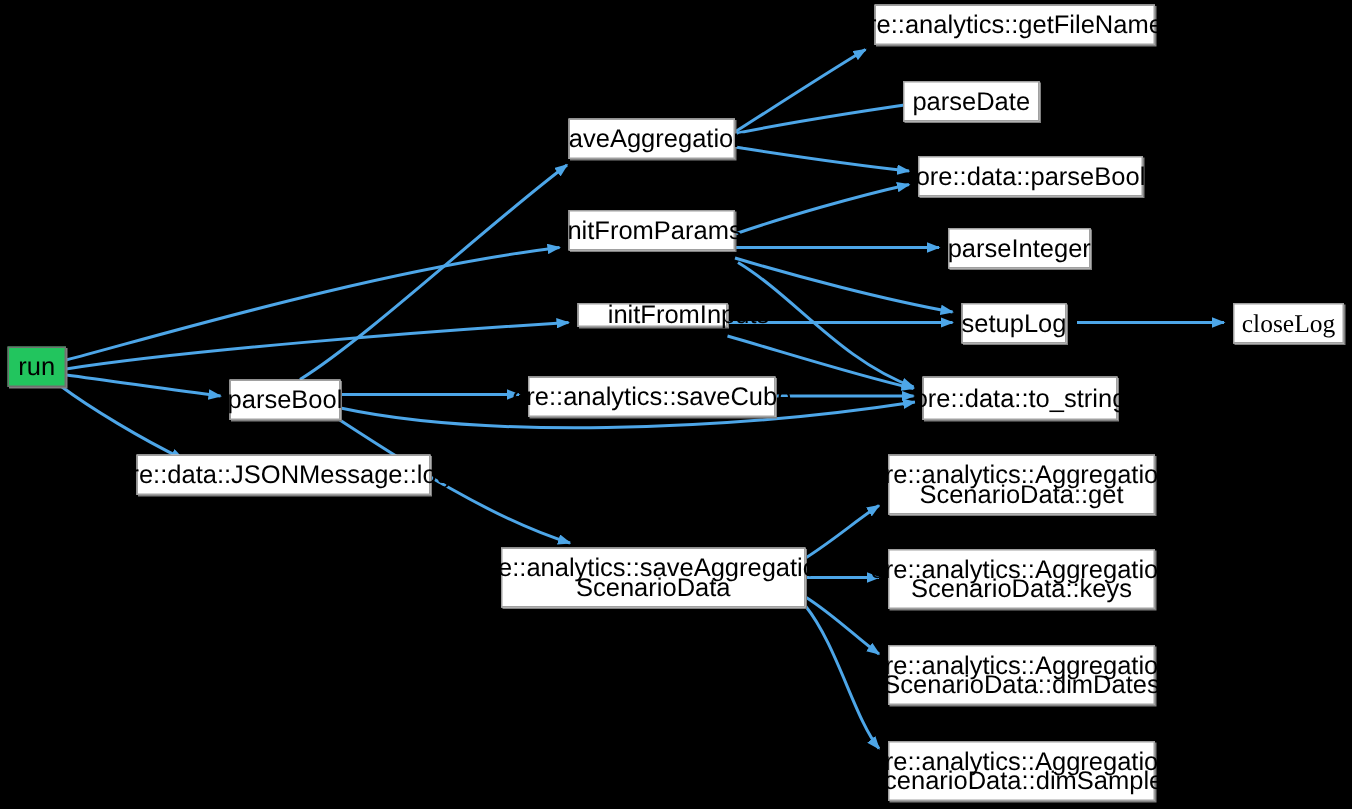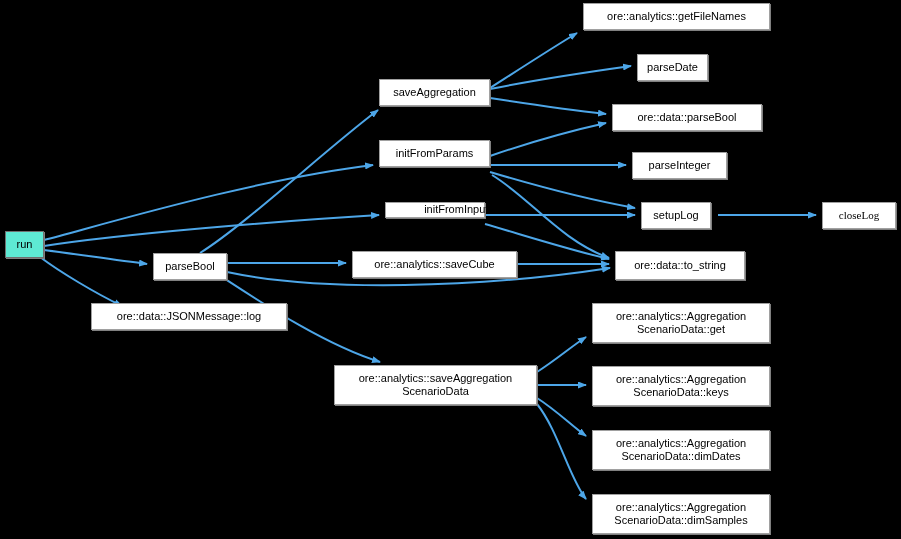--- a/index.html
+++ b/index.html
@@ -27,28 +27,28 @@
     box-sizing: border-box;
     background: #ffffff;
     border: 1px solid #a0a0a0;
     box-shadow: 1px 1px 0 0 #808080;
     display: flex;
     align-items: center;
     justify-content: center;
     text-align: center;
     color: #000000;
     font-family: "Liberation Sans", sans-serif;
-    font-size: 11px;
+    font-size: 17px;
     line-height: 13.5px;
     letter-spacing: 0px;
     white-space: pre-line;
     cursor: default;
   }
   .node-box.root {
-    background: #5eead4;
+    background: #22c55e;
     border: 1px solid #707070;
   }
   .node-label {
     display: block;
     padding: 0 6px;
     white-space: pre-line;
   }
 </style>
 </head>
 <body>
@@ -90,21 +90,21 @@
       <div class="node-box root" style="left: 5px; top: 231px; width: 39px; height: 27px;"><span class="node-label">run</span></div>
       <div class="node-box" style="left: 153px; top: 253px; width: 74px; height: 27px;"><span class="node-label">parseBool</span></div>
       <div class="node-box" style="left: 91px; top: 303px; width: 196px; height: 27px;"><span class="node-label">ore::data::JSONMessage::log</span></div>
       <div class="node-box" style="left: 379px; top: 79px; width: 111px; height: 27px;"><span class="node-label">saveAggregation</span></div>
       <div class="node-box" style="left: 379px; top: 140px; width: 111px; height: 27px;"><span class="node-label">initFromParams</span></div>
       <div class="node-box" style="left: 385px; top: 202px; width: 100px; height: 16px; padding-left: 48px;"><span class="node-label">initFromInputs</span></div>
       <div class="node-box" style="left: 352px; top: 251px; width: 165px; height: 27px;"><span class="node-label">ore::analytics::saveCube</span></div>
       <div class="node-box" style="left: 334px; top: 365px; width: 203px; height: 40px;"><span class="node-label">ore::analytics::saveAggregation
 ScenarioData</span></div>
       <div class="node-box" style="left: 583px; top: 3px; width: 187px; height: 27px;"><span class="node-label">ore::analytics::getFileNames</span></div>
-      <div class="node-box" style="left: 637px; top: 54px; width: 71px; height: 27px; align-items: center;"><span class="node-label">parseDate</span></div>
+      <div class="node-box" style="left: 602px; top: 54px; width: 91px; height: 27px; align-items: center;"><span class="node-label">parseDate</span></div>
       <div class="node-box" style="left: 612px; top: 104px; width: 150px; height: 27px;"><span class="node-label">ore::data::parseBool</span></div>
       <div class="node-box" style="left: 632px; top: 152px; width: 95px; height: 27px;"><span class="node-label">parseInteger</span></div>
       <div class="node-box" style="left: 641px; top: 202px; width: 70px; height: 27px;"><span class="node-label">setupLog</span></div>
       <div class="node-box" style="left: 822px; top: 202px; width: 74px; height: 27px; font-family: Liberation Serif, serif;"><span class="node-label">closeLog</span></div>
       <div class="node-box" style="left: 615px; top: 251px; width: 130px; height: 29px;"><span class="node-label">ore::data::to_string</span></div>
       <div class="node-box" style="left: 592px; top: 303px; width: 178px; height: 40px;"><span class="node-label">ore::analytics::Aggregation
 ScenarioData::get</span></div>
       <div class="node-box" style="left: 592px; top: 366px; width: 178px; height: 40px;"><span class="node-label">ore::analytics::Aggregation
 ScenarioData::keys</span></div>
       <div class="node-box" style="left: 592px; top: 430px; width: 178px; height: 40px;"><span class="node-label">ore::analytics::Aggregation

